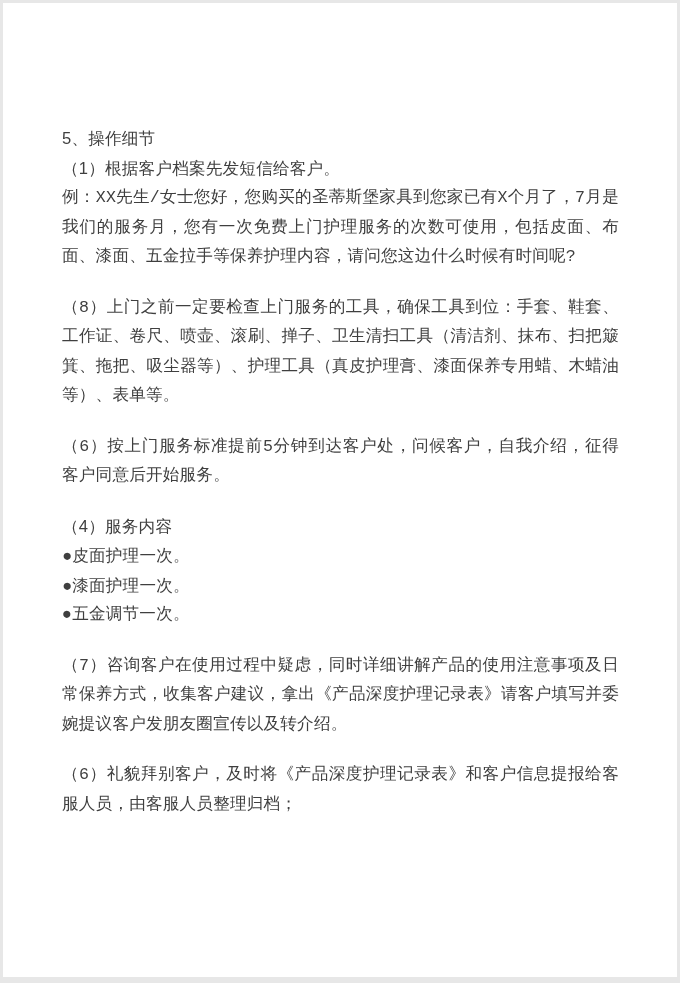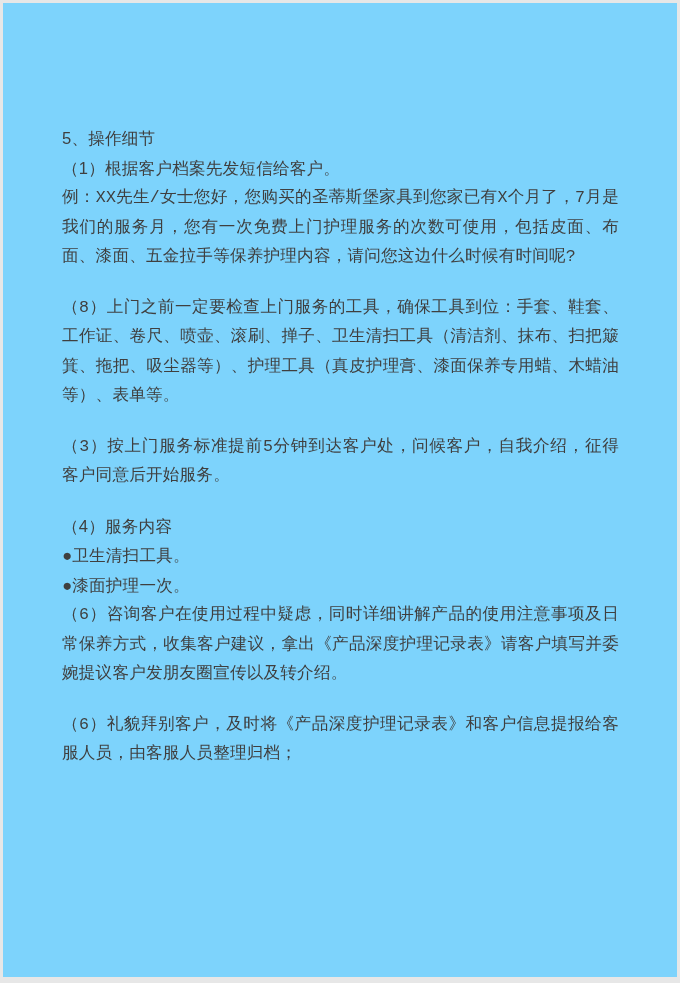--- a/index.html
+++ b/index.html
@@ -12,21 +12,21 @@
     background: #e7e7e7;
     font-family: "Liberation Sans", "DejaVu Sans", sans-serif;
     overflow: hidden;
   }
   .paper {
     position: absolute;
     left: 3px;
     top: 3px;
     width: 674px;
     height: 974px;
-    background: #7dd3fc;
+    background: #ffffff;
     box-sizing: border-box;
     padding: 121px 58px 0 59px;
   }
   .doc-text p {
     margin: 0;
     font-size: 16.6px;
     line-height: 29.5px;
     color: #3f3f3f;
     letter-spacing: 0.2px;
     text-align: justify;
@@ -40,20 +40,21 @@
 </style>
 </head>
 <body>
 
 <div class="paper">
   <div class="doc-text">
     <p>5、操作细节</p>
     <p>（1）根据客户档案先发短信给客户。</p>
     <p class="gap">例：XX先生/女士您好，您购买的圣蒂斯堡家具到您家已有X个月了，7月是我们的服务月，您有一次免费上门护理服务的次数可使用，包括皮面、布面、漆面、五金拉手等保养护理内容，请问您这边什么时候有时间呢?</p>
     <p class="gap">（8）上门之前一定要检查上门服务的工具，确保工具到位：手套、鞋套、工作证、卷尺、喷壶、滚刷、掸子、卫生清扫工具（清洁剂、抹布、扫把簸箕、拖把、吸尘器等）、护理工具（真皮护理膏、漆面保养专用蜡、木蜡油等）、表单等。</p>
-    <p class="gap">（3）按上门服务标准提前5分钟到达客户处，问候客户，自我介绍，征得客户同意后开始服务。</p>
+    <p class="gap">（6）按上门服务标准提前5分钟到达客户处，问候客户，自我介绍，征得客户同意后开始服务。</p>
     <p>（4）服务内容</p>
-    <p>●卫生清扫工具。</p>
+    <p>●皮面护理一次。</p>
     <p>●漆面护理一次。</p>
-    <p class="gap">（6）咨询客户在使用过程中疑虑，同时详细讲解产品的使用注意事项及日常保养方式，收集客户建议，拿出《产品深度护理记录表》请客户填写并委婉提议客户发朋友圈宣传以及转介绍。</p>
+    <p class="gap">●五金调节一次。</p>
+    <p class="gap">（7）咨询客户在使用过程中疑虑，同时详细讲解产品的使用注意事项及日常保养方式，收集客户建议，拿出《产品深度护理记录表》请客户填写并委婉提议客户发朋友圈宣传以及转介绍。</p>
     <p class="gap">（6）礼貌拜别客户，及时将《产品深度护理记录表》和客户信息提报给客服人员，由客服人员整理归档；</p>
   </div>
 </div>
 
 </body></html>

